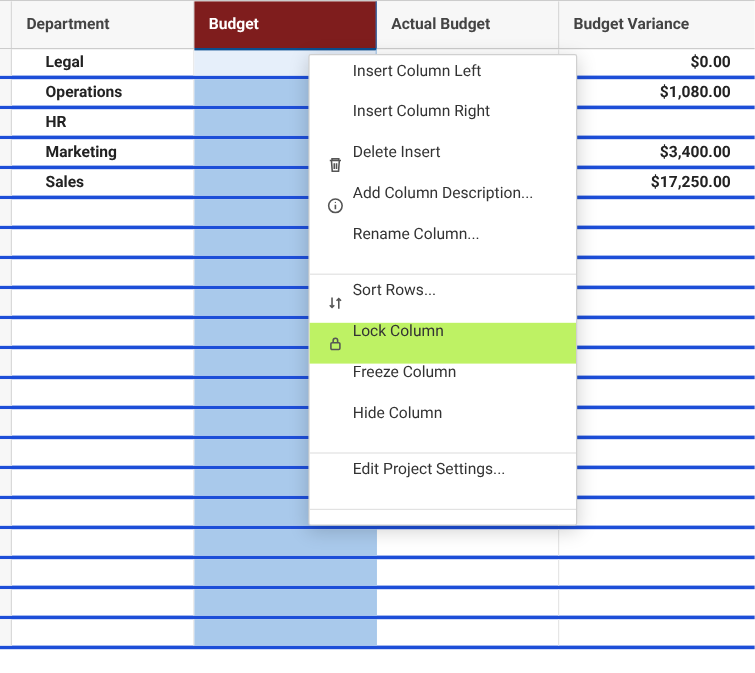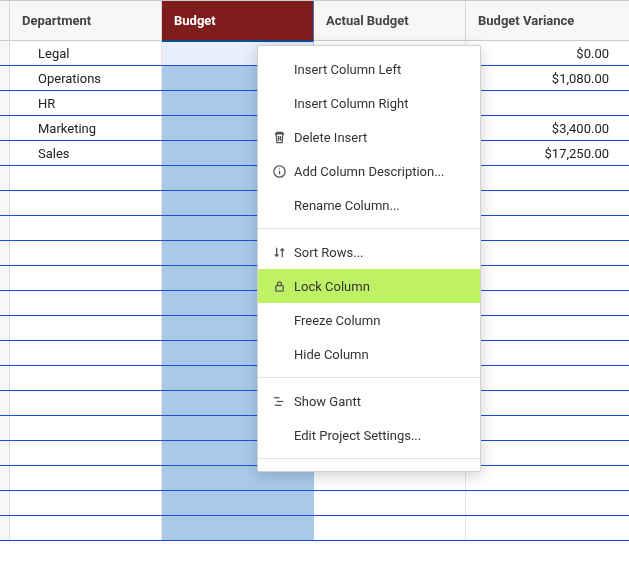--- a/index.html
+++ b/index.html
@@ -38,21 +38,22 @@
     border-right: 1px solid #3576ba;
   }
   .gutter { width: 10px; padding: 0; border-right: 1px solid #d9d9d9; }
   .col-dept { width: 152px; }
   .col-budget { width: 152px; }
   .col-actual { width: 152px; }
   .col-var { flex: 1; border-right: none; }
   .data-row {
     display: flex;
     height: 25px;
-    border-bottom: 1px solid #1d4ed8;
+    border-bottom: 3px solid #1d4ed8;
+    font-weight: bold;
   }
   .cell {
     display: flex;
     align-items: center;
     padding: 0 10px;
     border-right: 1px solid #e6e6e6;
     font-size: 13px;
     color: #222;
   }
   .cell.gutter { width: 10px; padding:0; background:#f7f7f7; border-right:1px solid #d9d9d9;}
@@ -75,21 +76,20 @@
     width: 224px;
     background: #fff;
     border: 1px solid #d0d0d0;
     border-radius: 2px;
     box-shadow: 0 4px 16px rgba(0,0,0,0.18);
     padding: 6px 0;
     z-index: 10;
   }
   .menu-item {
     display: flex;
-    align-items: center;
     height: 34px;
     padding: 0 14px;
     cursor: pointer;
     color: #333;
     font-size: 13px;
   }
   .menu-item.hovered {
     background: #bef264;
   }
   .menu-icon {
@@ -318,29 +318,19 @@
     <span>Freeze Column</span>
   </div>
   <div class="menu-item">
     <span class="menu-icon"></span>
     <span>Hide Column</span>
   </div>
 
   <div class="menu-sep"></div>
 
   <div class="menu-item">
-    <span class="menu-icon">
-      <svg width="15" height="15" viewBox="0 0 16 16">
-          <line x1="2" y1="4" x2="8" y2="4"></line>
-          <line x1="5" y1="8" x2="12" y2="8"></line>
-          <line x1="3" y1="12" x2="10" y2="12"></line>
-        </svg>
-    </span>
-    <span>Show Gantt</span>
-  </div>
-  <div class="menu-item">
     <span class="menu-icon"></span>
     <span>Edit Project Settings...</span>
   </div>
 
   <div class="menu-sep"></div>
 
 </div>
 
 </body></html>

